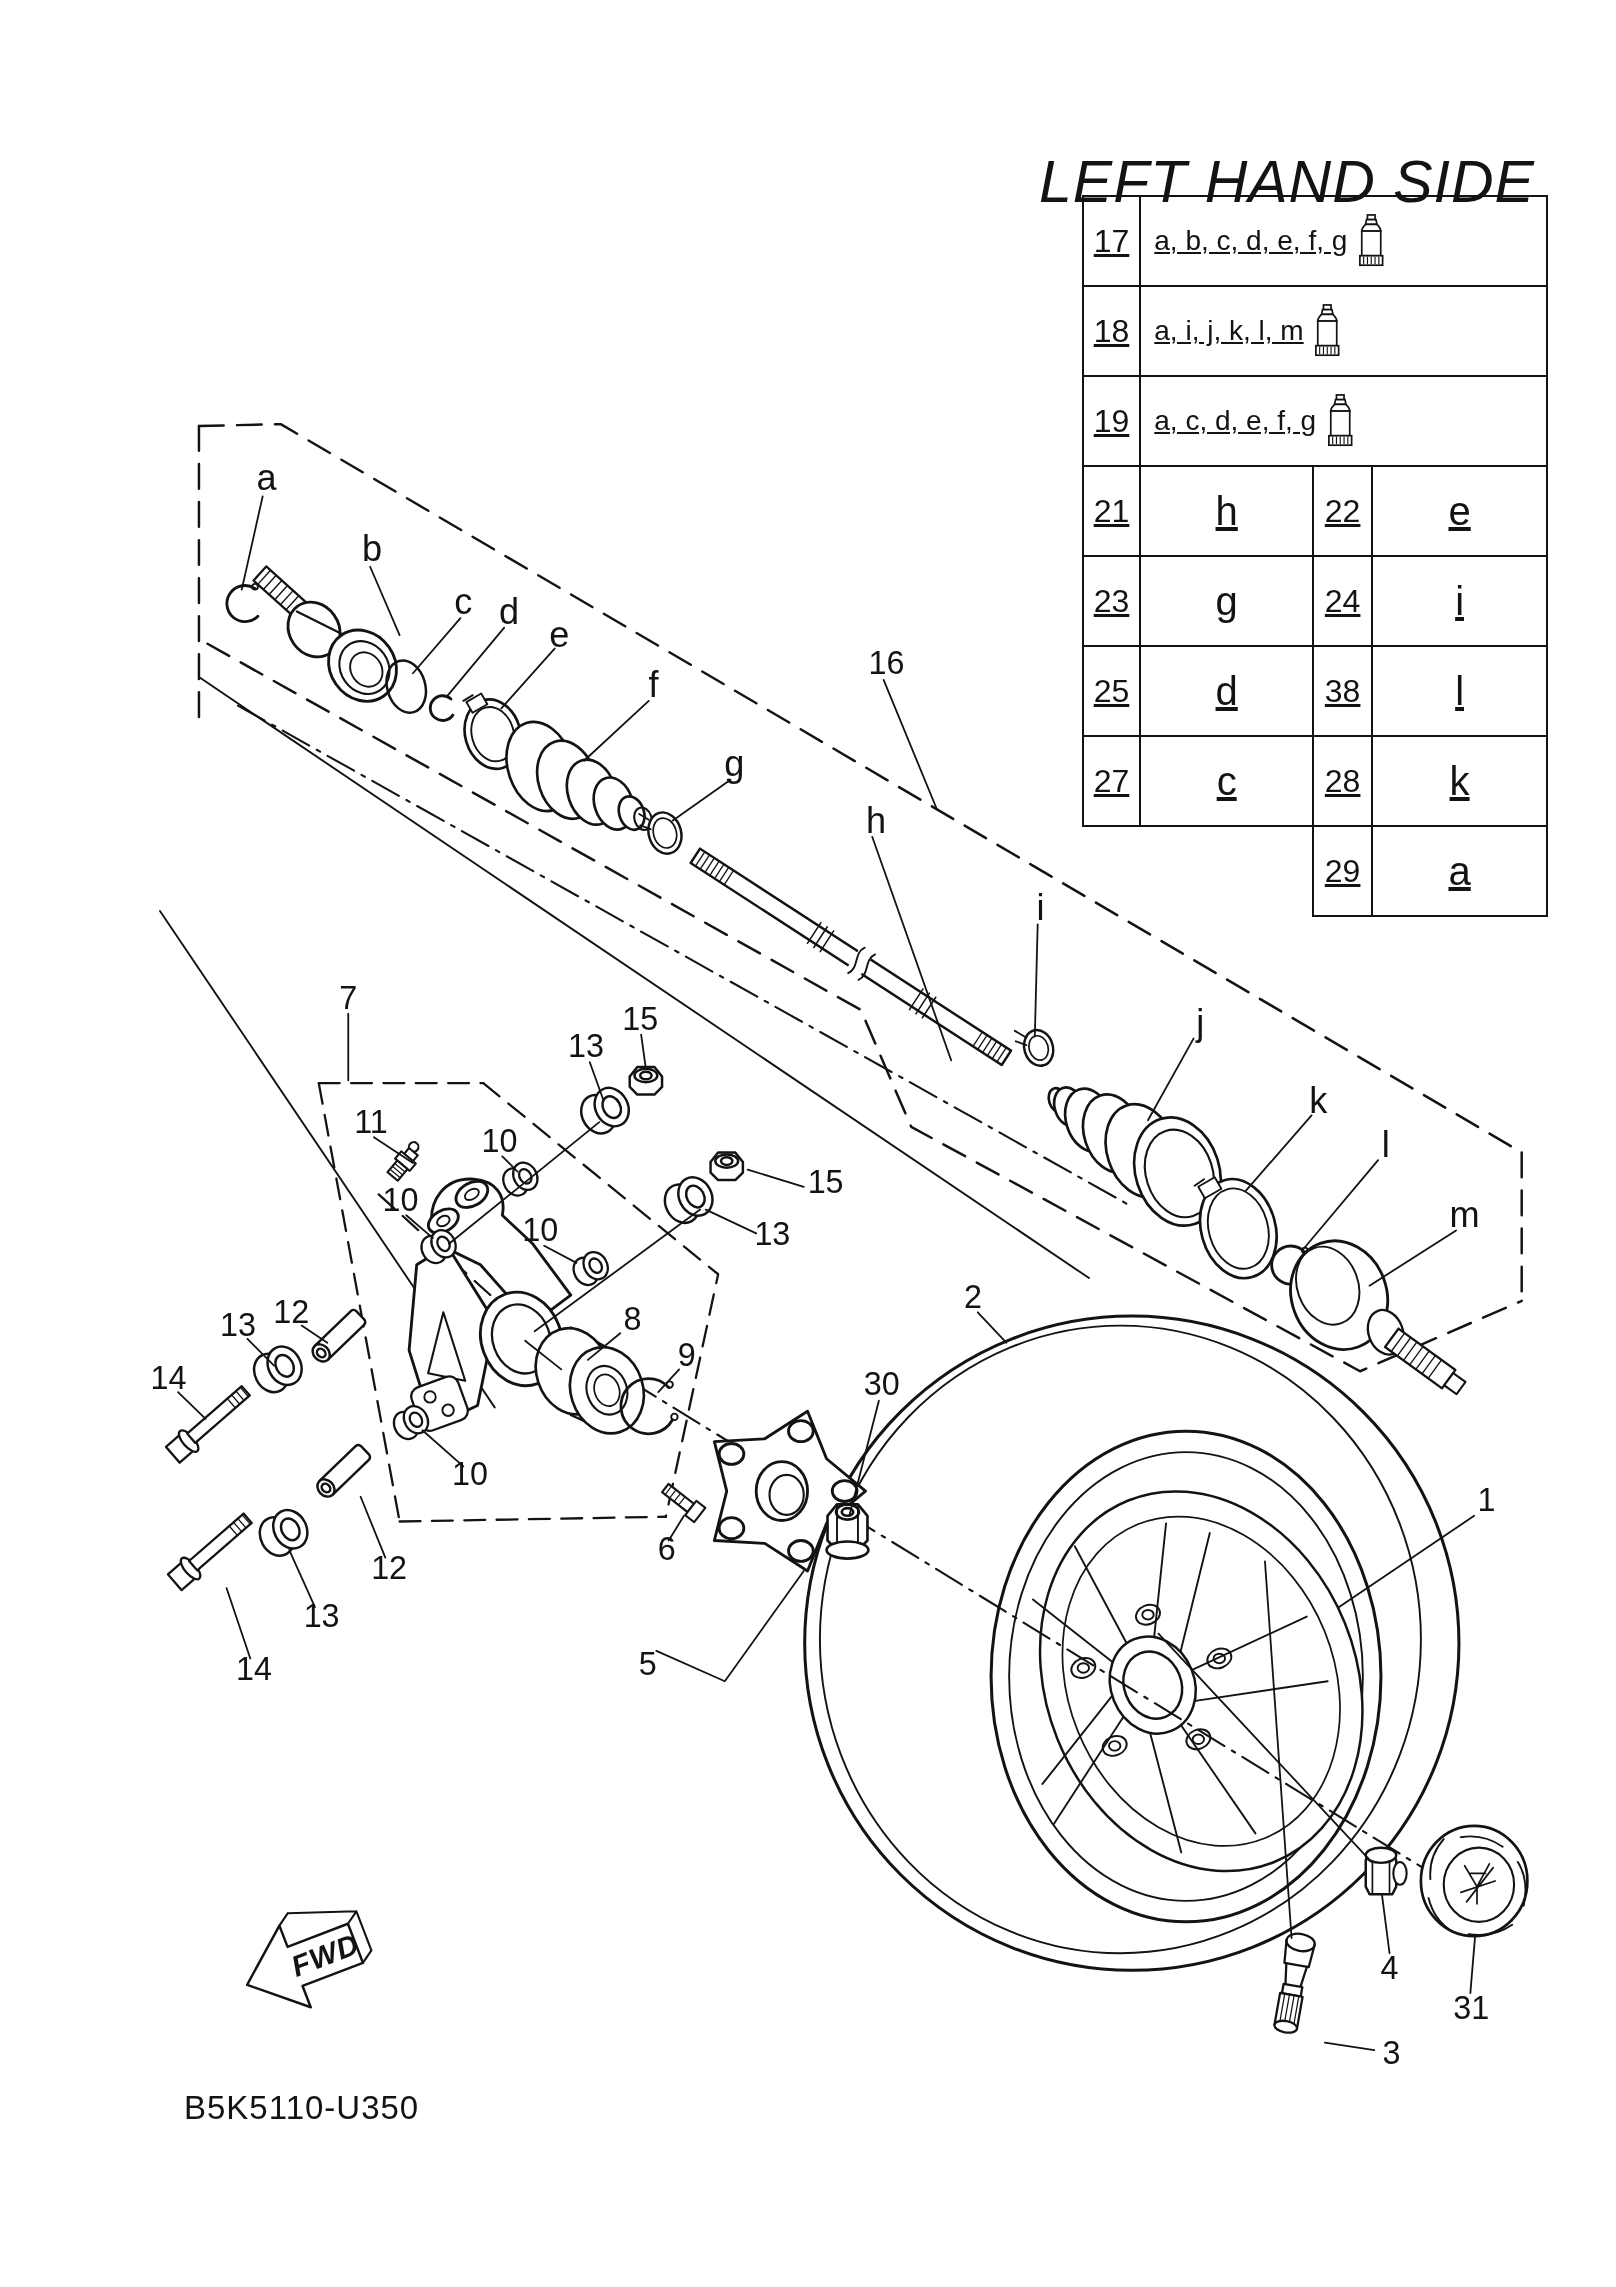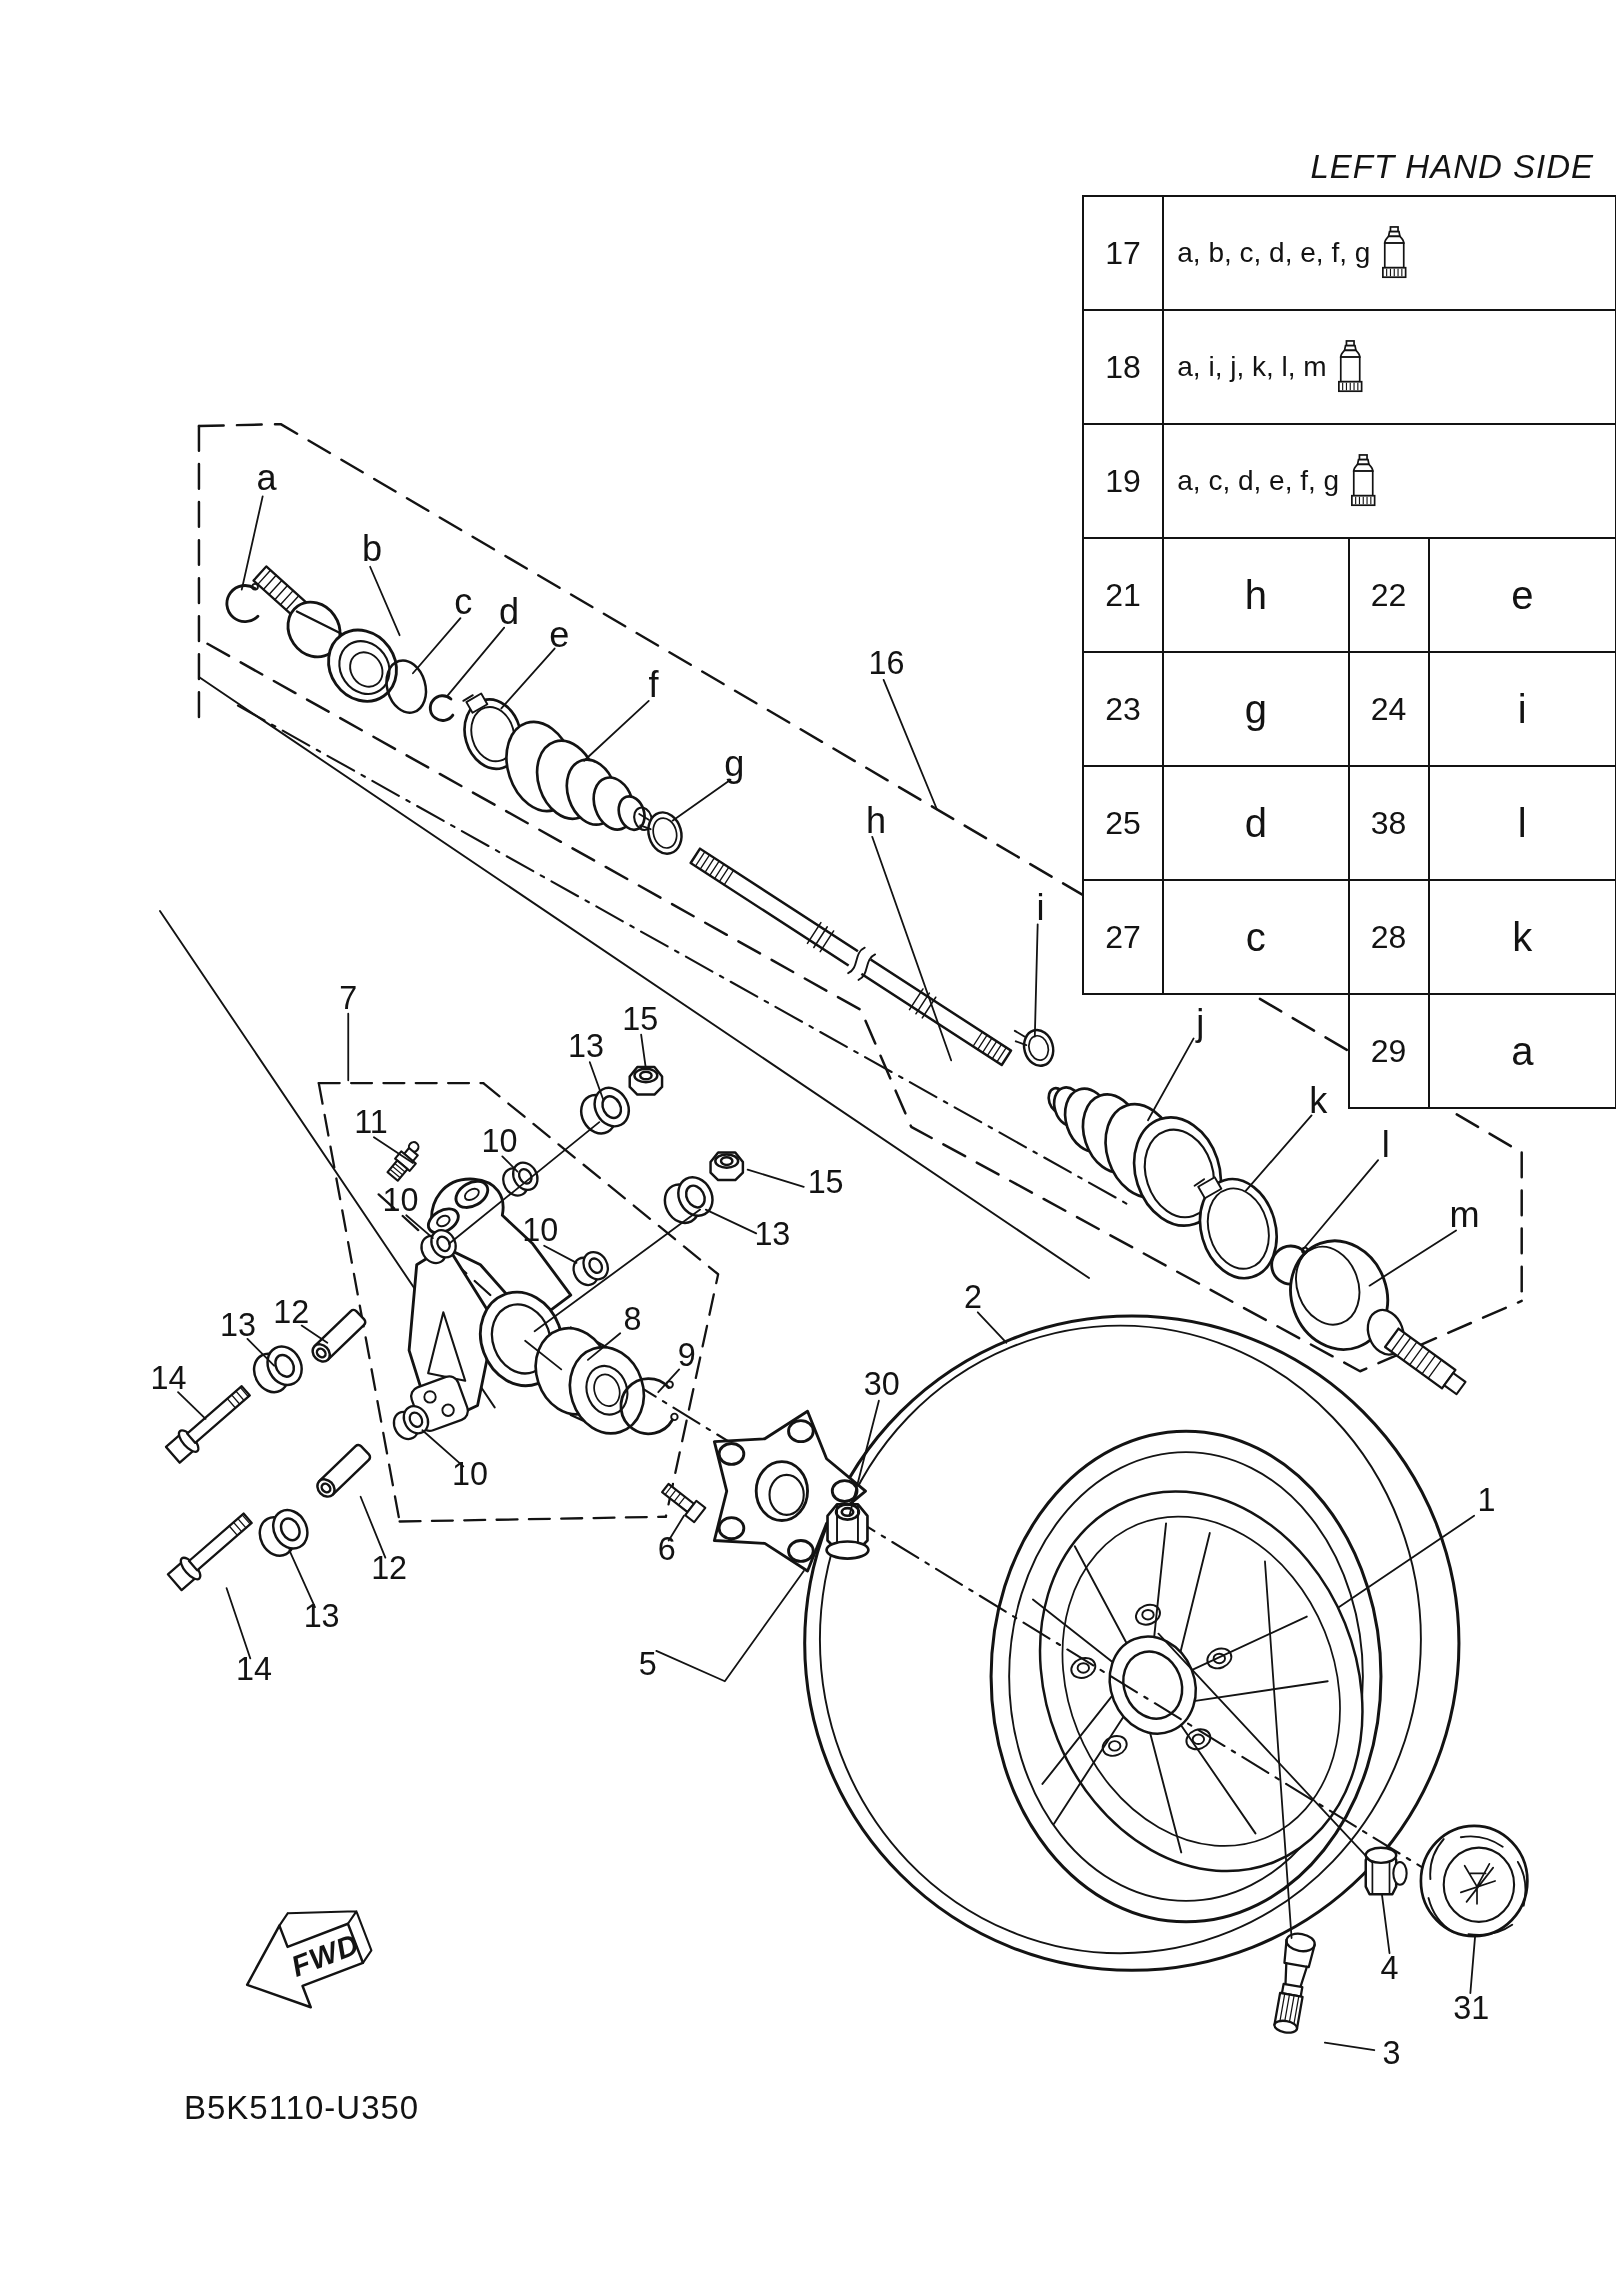--- a/index.html
+++ b/index.html
@@ -5,33 +5,34 @@
   :root{ --ink:#131313; --paper:#ffffff; }
   html,body{ margin:0; padding:0; background:#e8e8e8; }
   #stage{
     position:relative; width:1617px; height:2287px;
     background:var(--paper); overflow:hidden;
     font-family:"Liberation Sans", sans-serif; color:var(--ink);
   }
   #art{ position:absolute; left:0; top:0; z-index:1; }
   
   #title{
-    position:absolute; left:1099px; top:148px; width:495px; z-index:3;
-    font-size:33px; font-style:italic; font-weight:500; letter-spacing:1px;
+    position:absolute; left:1039px; top:148px; width:495px; z-index:3;
+    font-size:59px; font-style:italic; font-weight:500; letter-spacing:1px;
     text-align:right; white-space:nowrap;
   }
   
   #legend{
     position:absolute; left:1082px; top:195px; z-index:2;
     border-collapse:collapse; table-layout:fixed;
   }
   #legend td{
     border:2.9px solid var(--ink); background:var(--paper);
-    height:88px; padding:12px; vertical-align:middle; text-align:center;
+    height:88px; padding:0; vertical-align:middle; text-align:center;
     font-size:32px;
+    text-decoration:underline;
   }
   #legend td.num{ width:55px; }
   #legend td.letters{
     width:392px; text-align:center; font-size:28px; padding-left:13.3px;
   }
   #legend td.letter1{ width:167px; font-size:40px; }
   #legend td.num2{ width:55px; }
   #legend td.letter2{ width:169px; font-size:40px; }
   #legend td.ghost{ border:none; background:transparent; }
   .cellflex{ display:flex; align-items:center; gap:9.5px; }

